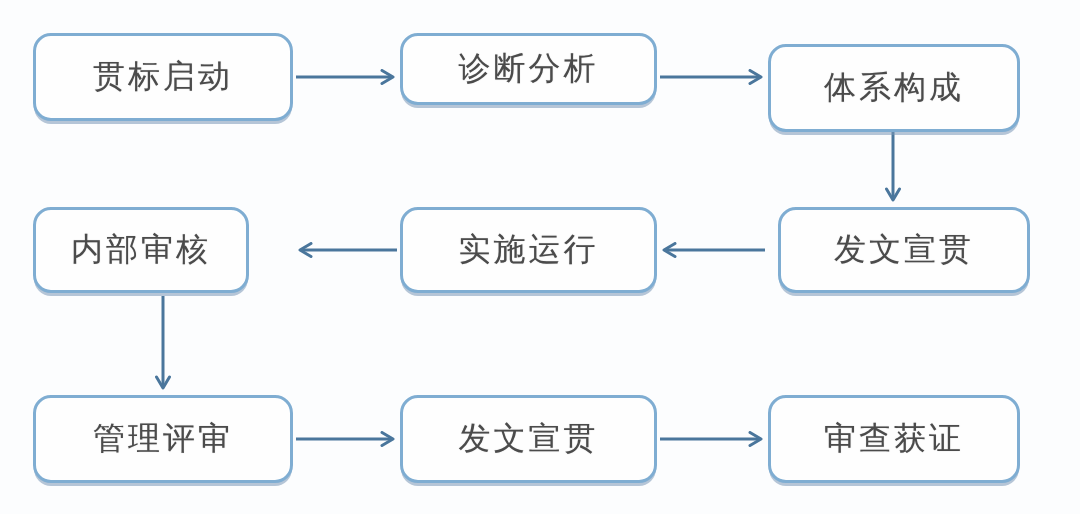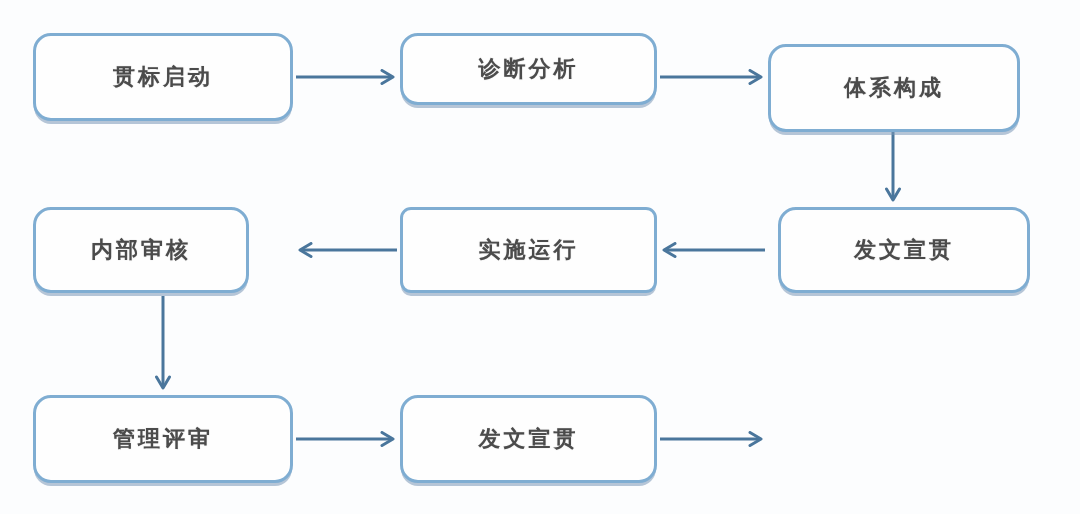--- a/index.html
+++ b/index.html
@@ -20,22 +20,22 @@
   .node{
     position:absolute;
     box-sizing:border-box;
     background:var(--node-bg);
     border:3px solid var(--box-border);
     border-radius:18px;
     display:flex;align-items:center;justify-content:center;
     box-shadow:0 4px 0 -1px rgba(122,152,182,0.55);
   }
   .node .label{
-    font-size:22px;
-    font-weight:bold;
+    font-size:32px;
+    font-weight:normal;
     color:var(--text);
     letter-spacing:3px;
     white-space:nowrap;
     text-shadow:0 0 1px rgba(75,75,75,0.35);
   }
   svg.edges{
     position:absolute;left:0;top:0;width:1080px;height:514px;
     pointer-events:none;
   }
   svg.edges line{
@@ -74,30 +74,33 @@
   </div>
 
   <div class="node" style="left:768px;top:33px;width:252px;height:88px;margin-top:11px;">
     <span class="label">体系构成</span>
   </div>
 
   <div class="node" style="left:768px;top:207px;width:252px;height:86px;margin-left:10px;">
     <span class="label">发文宣贯</span>
   </div>
 
-  <div class="node" style="left:400px;top:207px;width:257px;height:86px;border-radius:11px;">
+  <div class="node" style="left:400px;top:207px;width:257px;height:86px;">
     <span class="label">实施运行</span>
   </div>
 
   <div class="node" style="left:33px;top:207px;width:216px;height:86px;">
     <span class="label">内部审核</span>
   </div>
 
   <div class="node" style="left:33px;top:395px;width:260px;height:88px;">
     <span class="label">管理评审</span>
   </div>
 
   <div class="node" style="left:400px;top:395px;width:257px;height:88px;">
     <span class="label">发文宣贯</span>
   </div>
 
+  <div class="node" style="left:768px;top:395px;width:252px;height:88px;">
+    <span class="label">审查获证</span>
+  </div>
 
 </div>
 
 </body></html>

